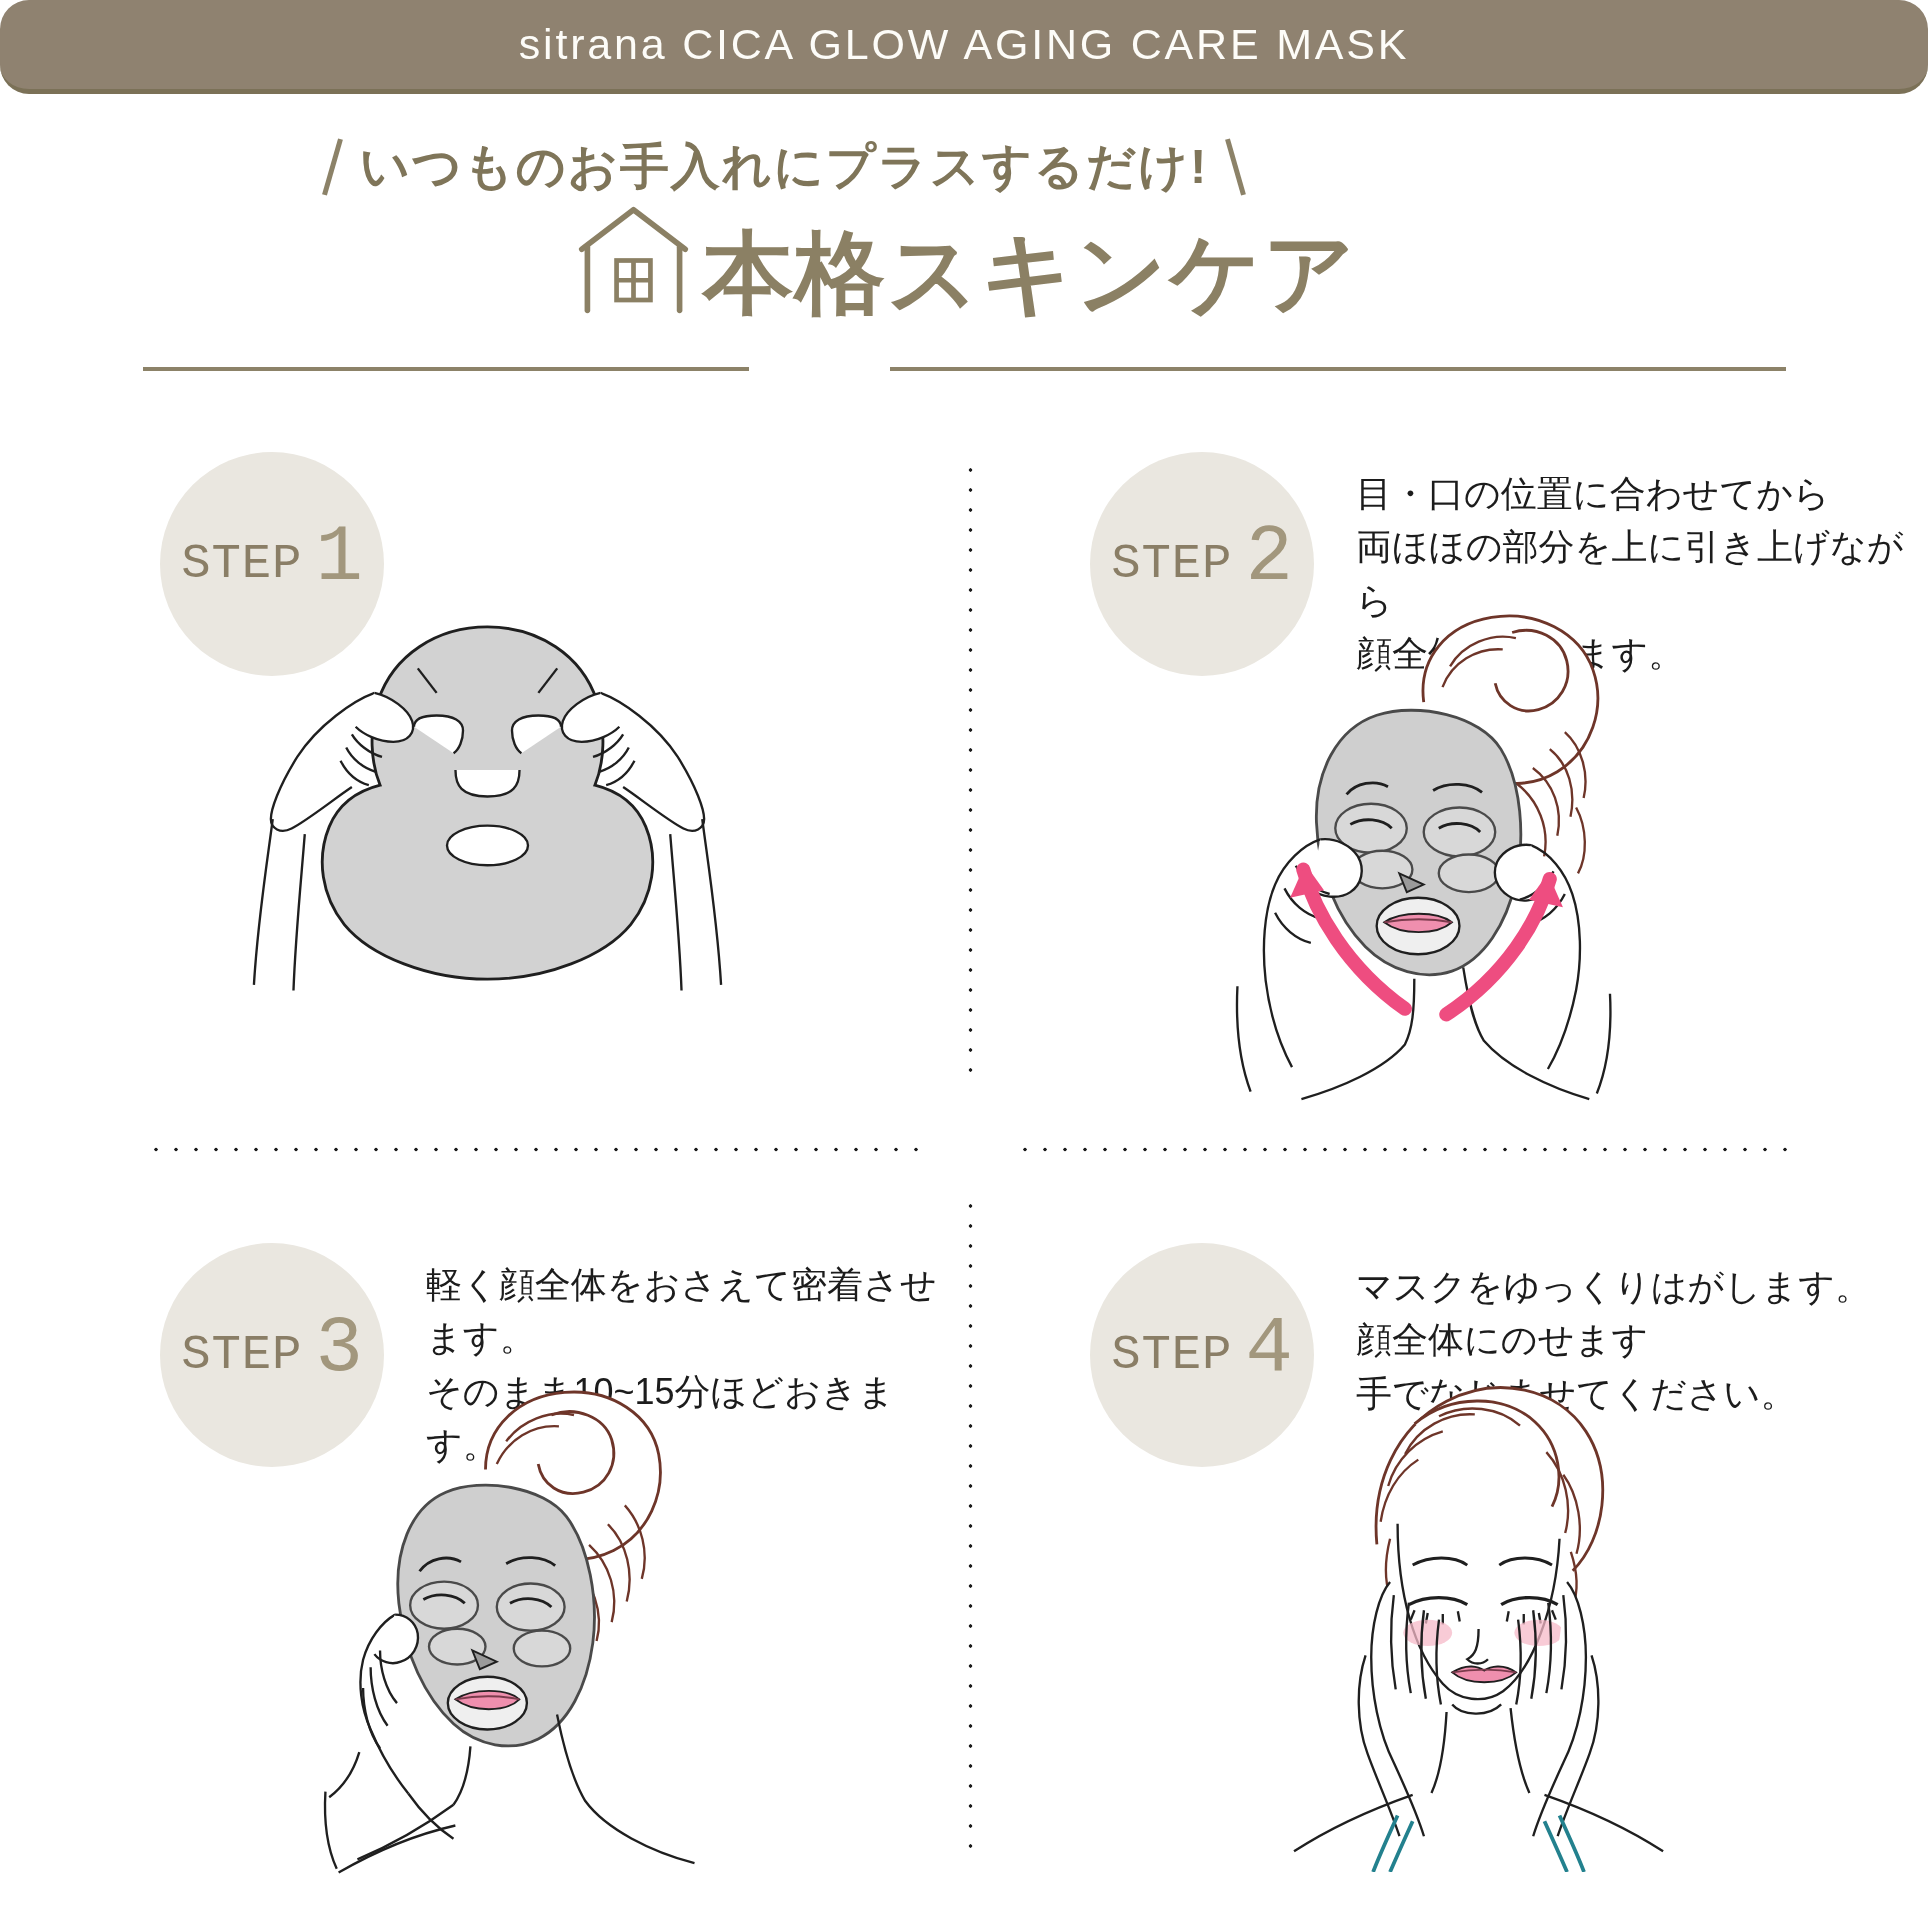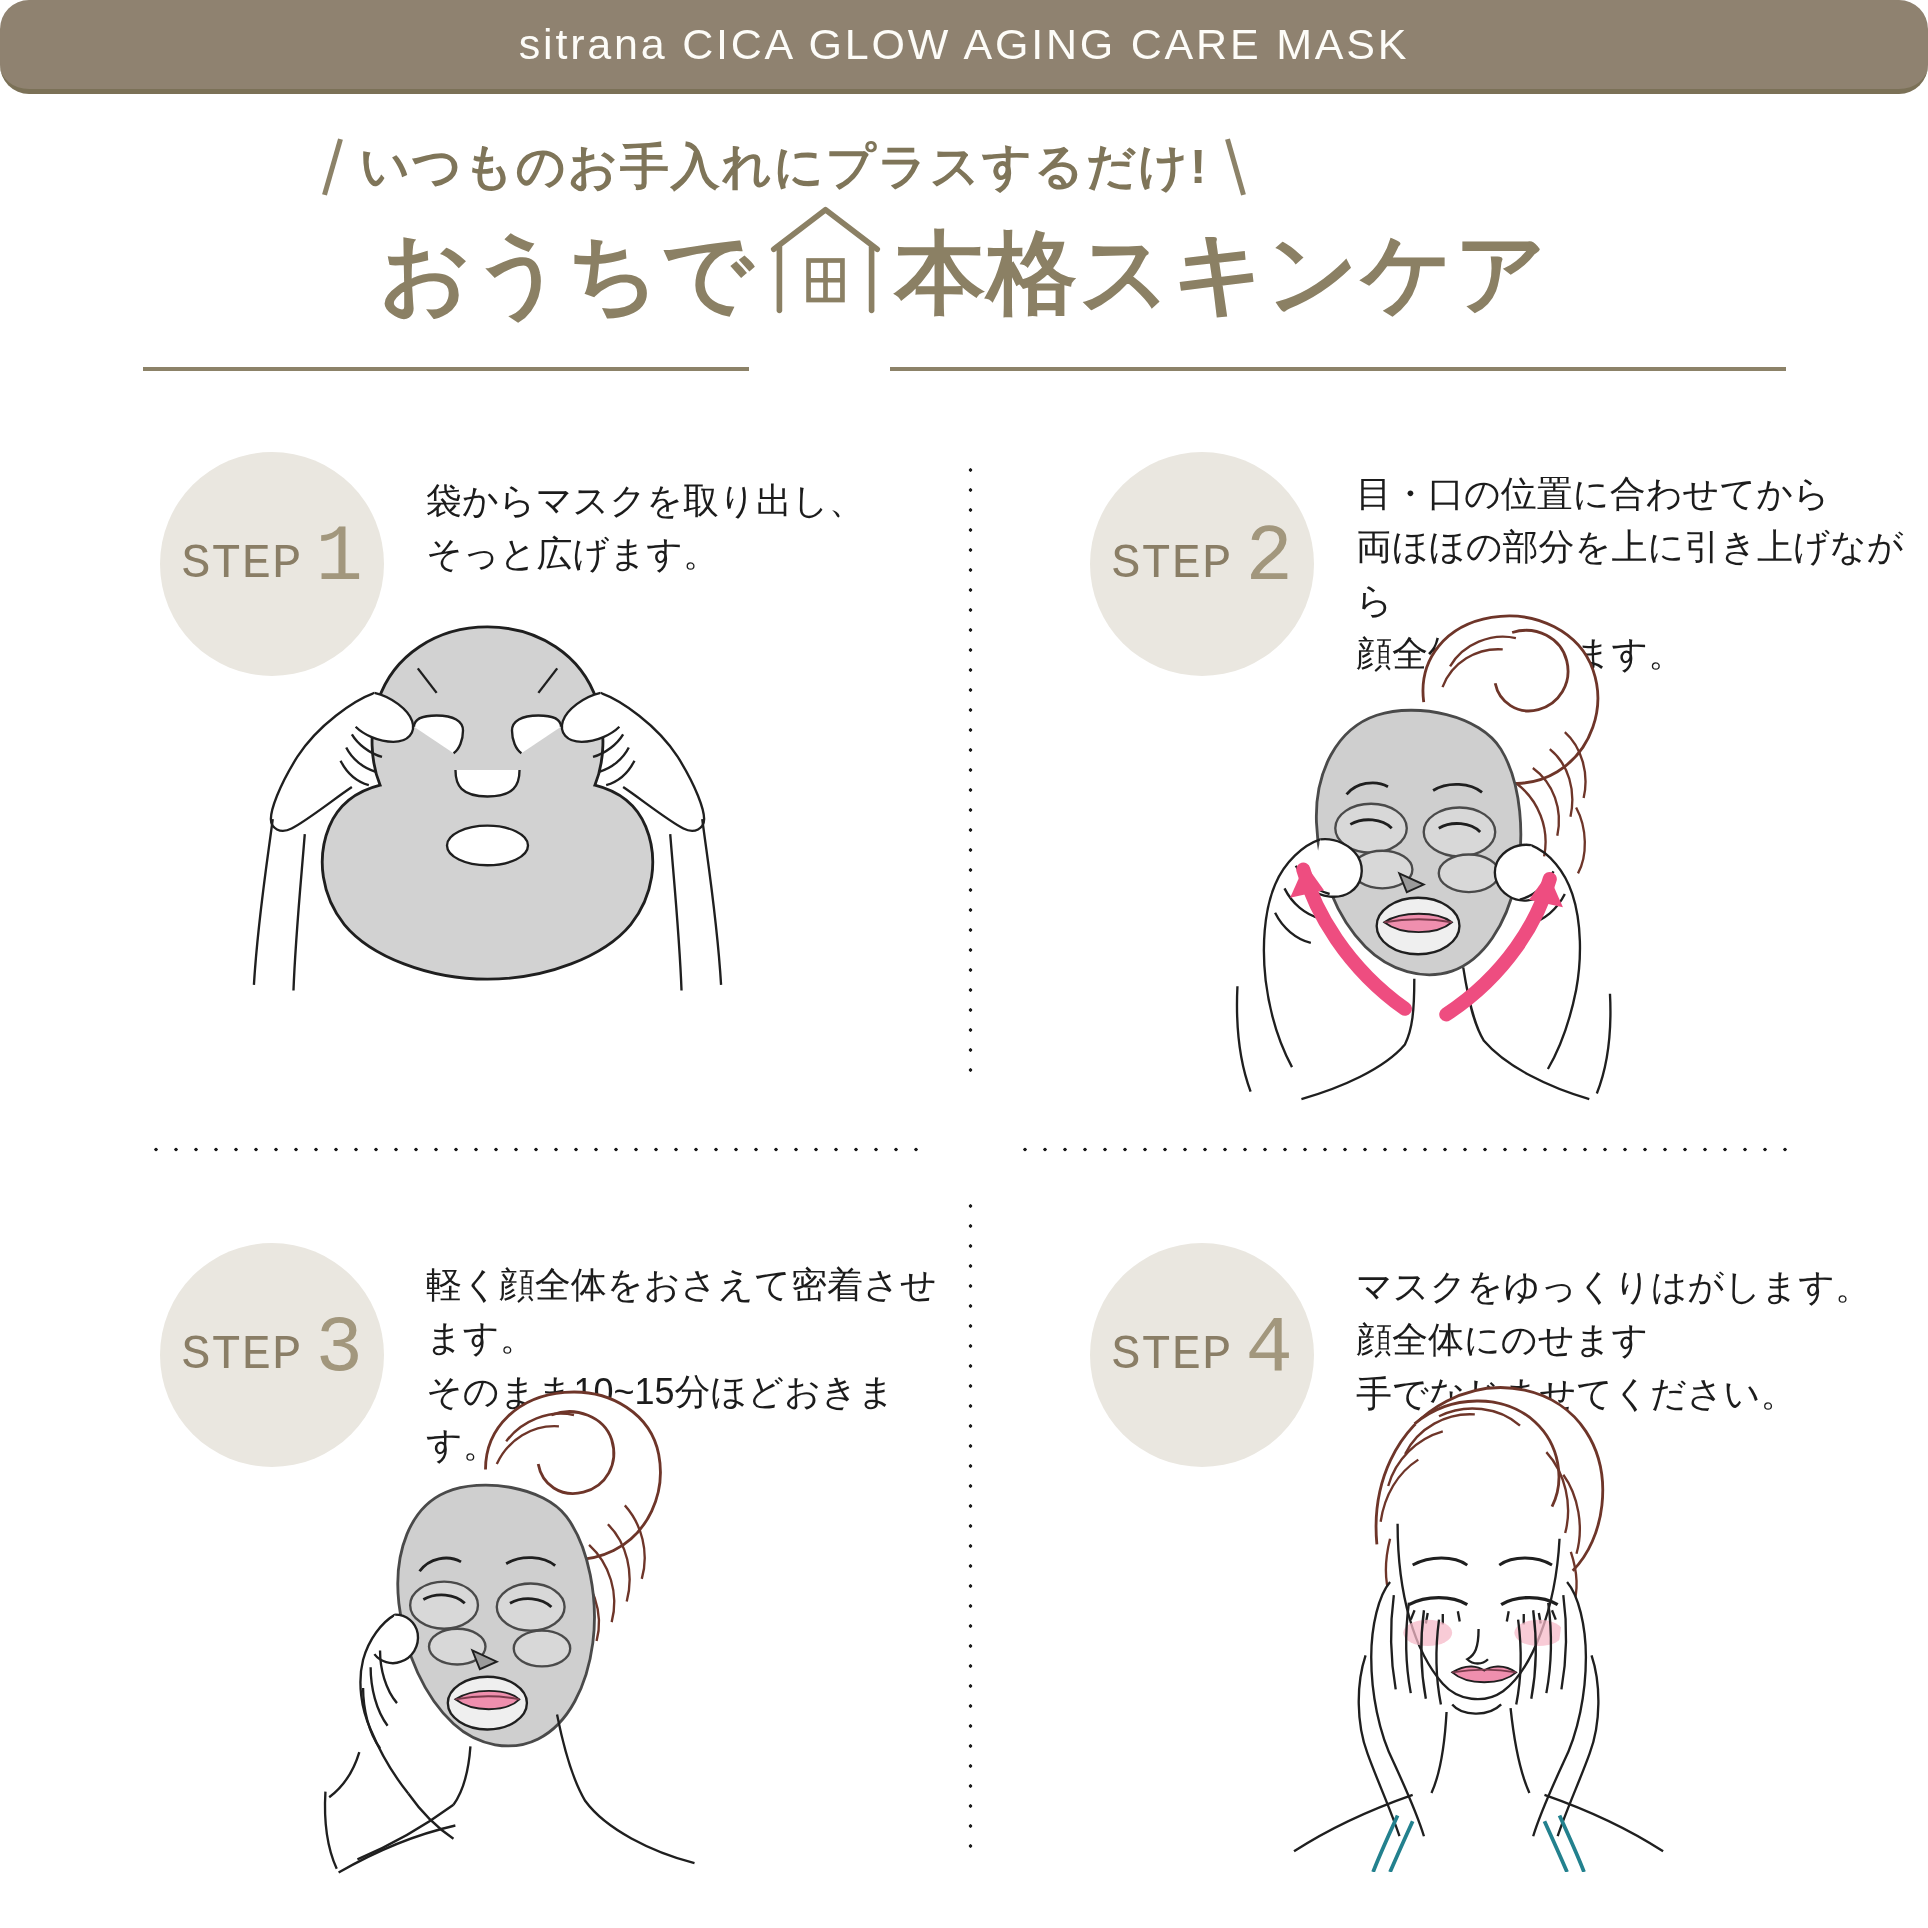--- a/index.html
+++ b/index.html
@@ -215,21 +215,20 @@
 
 <div class="title-block">
 
   <div class="sub-title-row">
     <span class="slash left"></span>
     <span class="sub-title-text">いつものお手入れにプラスするだけ!</span>
     <span class="slash right"></span>
   </div>
 
   <div class="main-title-row">
-    <span class="main-title-text">おうちで</span>
 
     <svg class="house-icon" width="117" height="111" viewBox="0 0 124 118" fill="none">
       <path d="M7 47 L62 5 L117 47" stroke="#8b8064" stroke-width="6" stroke-linejoin="round" stroke-linecap="round" fill="none"></path>
       <path d="M13 45 L13 112" stroke="#8b8064" stroke-width="6" stroke-linecap="round"></path>
       <path d="M111 45 L111 112" stroke="#8b8064" stroke-width="6" stroke-linecap="round"></path>
       <rect x="44" y="59" width="36" height="42" stroke="#8b8064" stroke-width="5" fill="none"></rect>
       <path d="M62 59 L62 101" stroke="#8b8064" stroke-width="5"></path>
       <path d="M44 80 L80 80" stroke="#8b8064" stroke-width="5"></path>
     </svg>
 
@@ -243,22 +242,20 @@
 <div class="divider-v"></div>
 <div class="divider-v lower"></div>
 <div class="divider-h"></div>
 <div class="divider-h right"></div>
 
 <div class="quad q1">
   <div class="step-badge">
     <span class="step-word">STEP</span>
     <span class="step-num">1</span>
   </div>
-  <div class="step-caption">袋からマスクを取り出し、
-そっと広げます。</div>
 
   <svg class="step-illo" width="471" height="405" viewBox="0 0 500 430" fill="none">
 
     <path d="M250 18 C196 18 150 48 134 96 C124 128 126 162 136 186
              C112 192 92 206 82 230 C68 264 74 304 98 334
              C126 368 188 392 250 392 C312 392 374 368 402 334
              C426 304 432 264 418 230 C408 206 388 192 364 186
              C374 162 376 128 366 96 C350 48 304 18 250 18 Z" fill="#d2d2d2" stroke="#1f1f1f" stroke-width="3"></path>
 
     <path d="M176 62 L196 88" stroke="#1f1f1f" stroke-width="2.5"></path>

